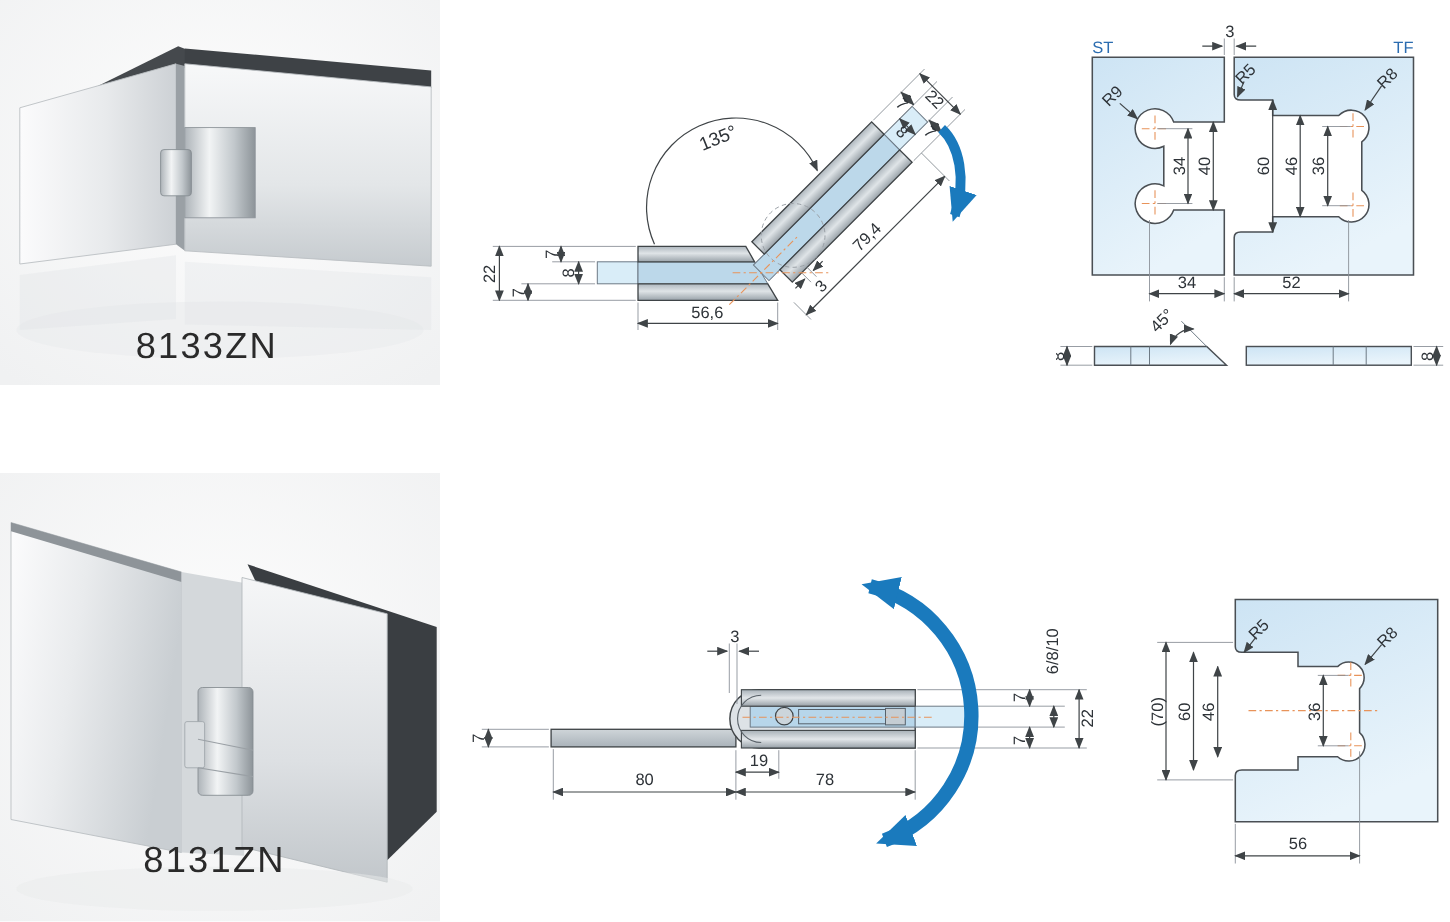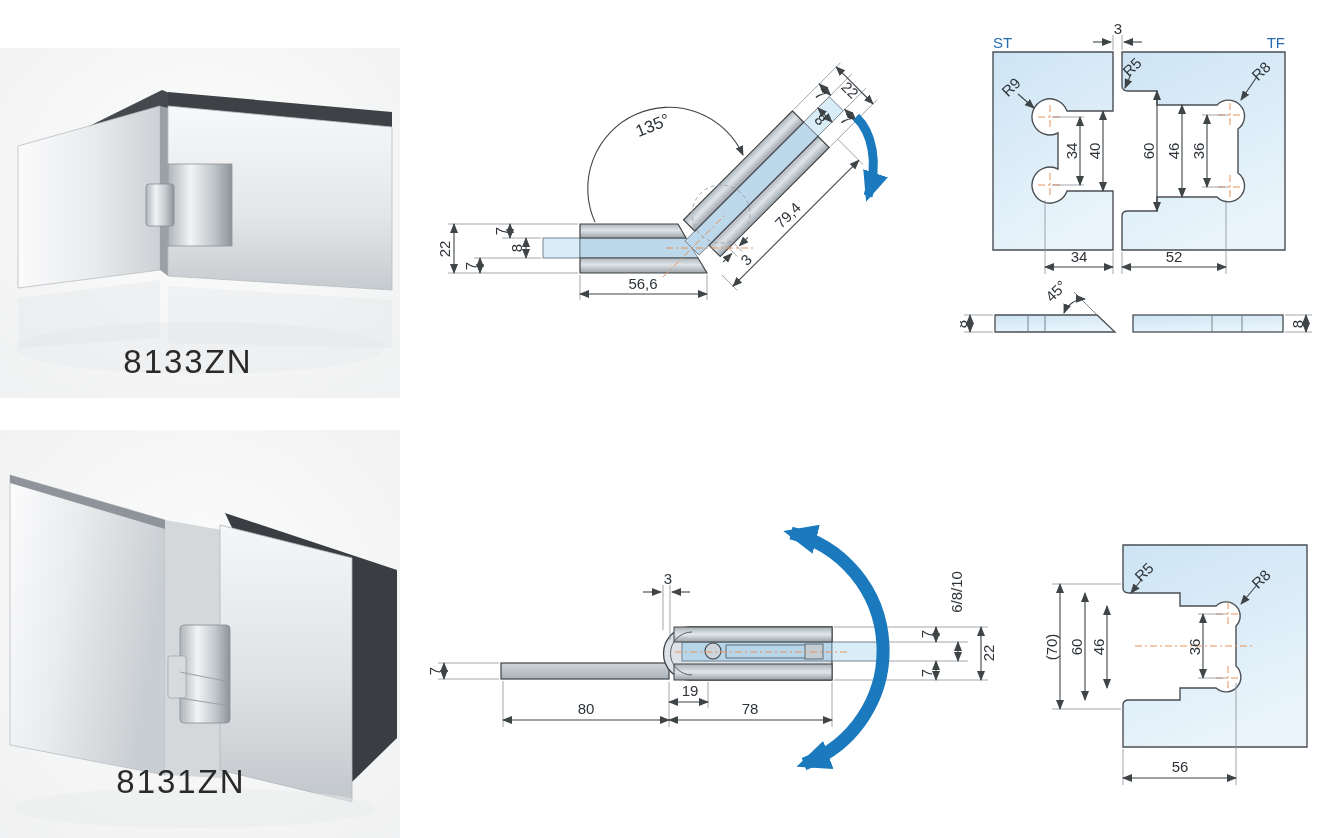--- a/index.html
+++ b/index.html
@@ -14,21 +14,21 @@
   .dimline{stroke:#3f4447;stroke-width:1.1;fill:none;}
   .extline{stroke:#8a9097;stroke-width:0.8;fill:none;}
   .orange{stroke:#e8935a;stroke-width:1;fill:none;stroke-dasharray:7 3 2 3;}
   .thin{stroke:#6b7884;stroke-width:0.9;fill:none;}
 </style>
 </head>
 <body>
 
 <div class="canvas">
 
-  <div class="photo" style="left:0;top:0;width:400px;height:350px;margin-top:48px;">
+  <div class="photo" style="left:0;top:0;width:400px;height:350px;">
     <svg width="400" height="350" viewBox="0 0 400 350">
       <defs>
         <radialGradient id="pbg1" cx="50%" cy="40%" r="75%">
           <stop offset="0%" stop-color="#fdfdfd"></stop>
             <stop offset="100%" stop-color="#f0f1f2"></stop>
         </radialGradient>
         <linearGradient id="pl1" x1="0" y1="0" x2="1" y2="0">
           <stop offset="0%" stop-color="#fbfbfc"></stop>
             <stop offset="55%" stop-color="#e8eaec"></stop>
             <stop offset="100%" stop-color="#cdd1d5"></stop>
@@ -87,21 +87,21 @@
         <polygon points="10,45 165,90 165,99 10,53" fill="#8e9499"></polygon>
         <polygon points="165,90 222,100 222,348 165,345" fill="#d4d8db"></polygon>
         <polygon points="220,95 352,128 352,372 220,340" fill="url(#pr2)" stroke="#b3b8bc" stroke-width="0.8"></polygon>
         <rect x="180" y="195" width="50" height="98" rx="4" fill="url(#knk1)" stroke="#868d92" stroke-width="0.8"></rect>
         <rect x="168" y="226" width="18" height="42" rx="2" fill="#d7dbde" stroke="#9aa0a5" stroke-width="0.7"></rect>
         <line x1="180" y1="242" x2="230" y2="252" stroke="#9aa0a5" stroke-width="1"></line>
         <line x1="180" y1="268" x2="230" y2="276" stroke="#9aa0a5" stroke-width="1"></line>
         <ellipse cx="195" cy="378" rx="180" ry="20" fill="#e9ebec" opacity="0.5"></ellipse>
       </g>
     </svg>
-    <div class="plabel" style="left:71px;top:333px;">8131ZN</div>
+    <div class="plabel" style="left:85px;top:333px;">8131ZN</div>
   </div>
 
   <svg style="position:absolute;left:420px;top:0;" width="560" height="340" viewBox="0 0 560 340">
     <defs>
       <marker id="m1" orient="auto-start-reverse" markerUnits="userSpaceOnUse" markerWidth="10" markerHeight="8" refX="9" refY="4">
         <path d="M0,0 L10,4 L0,8 Z" fill="#3f4447"></path>
       </marker>
       <marker id="m1b" orient="auto" markerUnits="userSpaceOnUse" markerWidth="30" markerHeight="26" refX="24" refY="13">
         <path d="M0,0 L30,13 L0,26 Z" fill="#1a7abd"></path>
       </marker>

